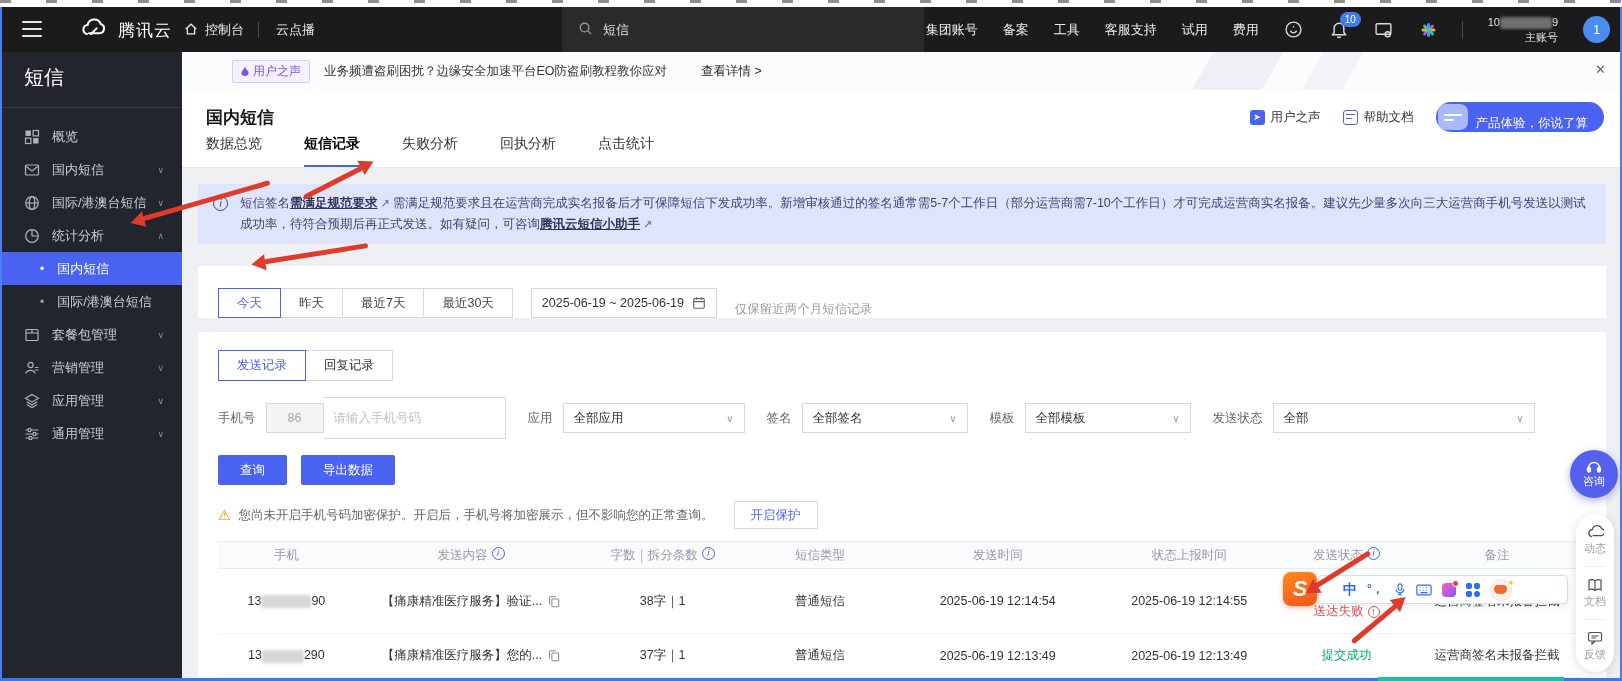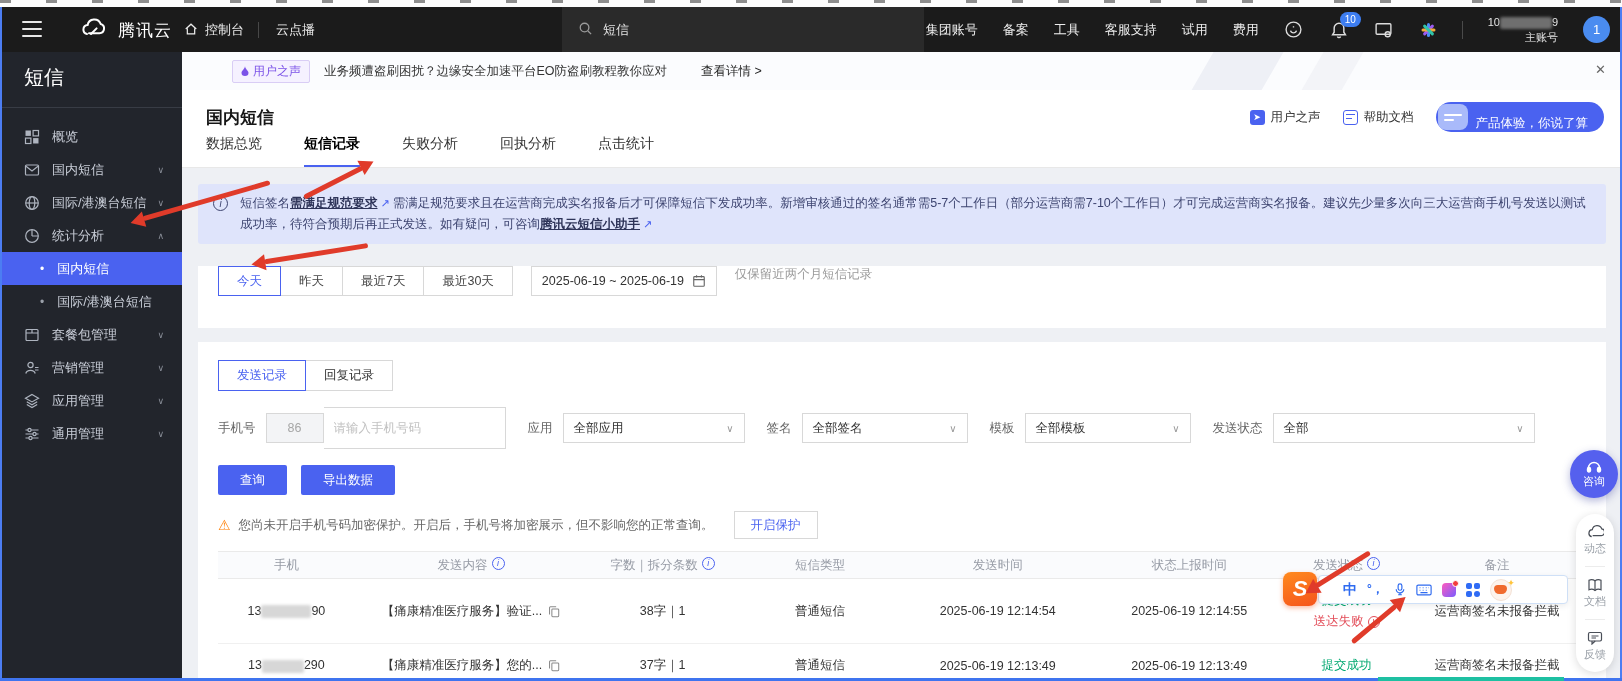--- a/index.html
+++ b/index.html
@@ -74,21 +74,21 @@
   .tab { padding-bottom:12px; cursor:pointer; }
   .tab.active { font-weight:bold; color:#000; border-bottom:2px solid #4a62f0; }
 
   .content { padding:16px 16px 0; }
   .alert { position:relative; height:60px; background:#dfe4fb; border-radius:3px; padding:9px 16px 9px 42px; font-size:12.5px; line-height:21px; color:#3d4470; }
   .alert .info-ic { position:absolute; left:15px; top:12px; width:15px; height:15px; border:1.2px solid #3d4470; border-radius:50%; font-size:10px; font-style:italic; display:flex; align-items:center; justify-content:center; }
   .alert b { font-weight:bold; text-decoration:underline; color:#2e3459; cursor:pointer; }
   .ext { color:#4a62f0; font-size:11px; margin:0 3px; }
 
   .card { background:#fff; margin-top:14px; }
-  .card-date { height:62px; display:flex; align-items:flex-start; padding:0 20px; gap:18px; margin-top:22px; }
+  .card-date { height:52px; display:flex; align-items:flex-end; padding:0 20px; gap:18px; margin-top:22px; }
   .btn-group { display:flex; }
   .fbtn { height:30px; padding:0 18px; border:1px solid #d8d8d8; background:#fff; display:flex; align-items:center; font-size:12.5px; color:#444; margin-left:-1px; cursor:pointer; position:relative; }
   .fbtn:first-child { margin-left:0; }
   .fbtn.active { border-color:#4a62f0; color:#4a62f0; z-index:2; }
   .date-box { width:186px; height:30px; border:1px solid #d8d8d8; display:flex; align-items:center; justify-content:space-between; padding:0 10px; font-size:12.5px; color:#333; cursor:pointer; }
   .hint { color:#9a9a9a; font-size:12.5px; }
 
   .card-main { padding:18px 20px 0; position:relative; min-height:330px; }
   .rec-tabs { display:flex; }
   .rtab { width:88px; height:31px; border:1px solid #d8d8d8; background:#fff; display:flex; align-items:center; justify-content:center; font-size:12.5px; color:#333; cursor:pointer; margin-left:-1px; }

